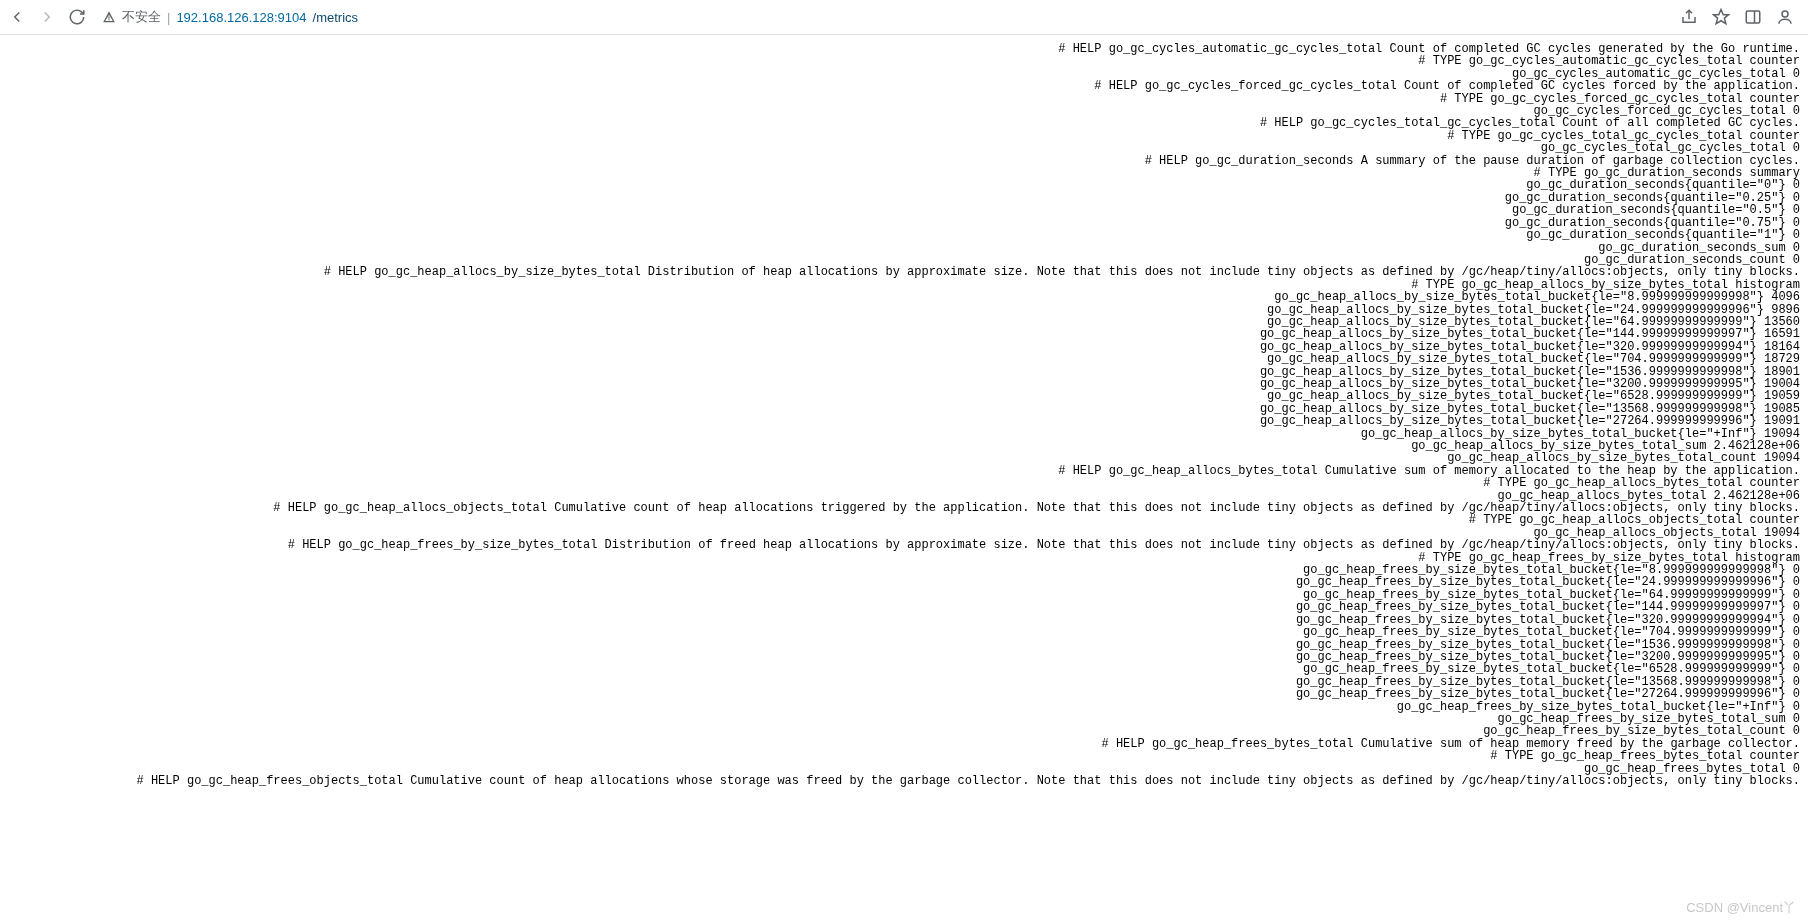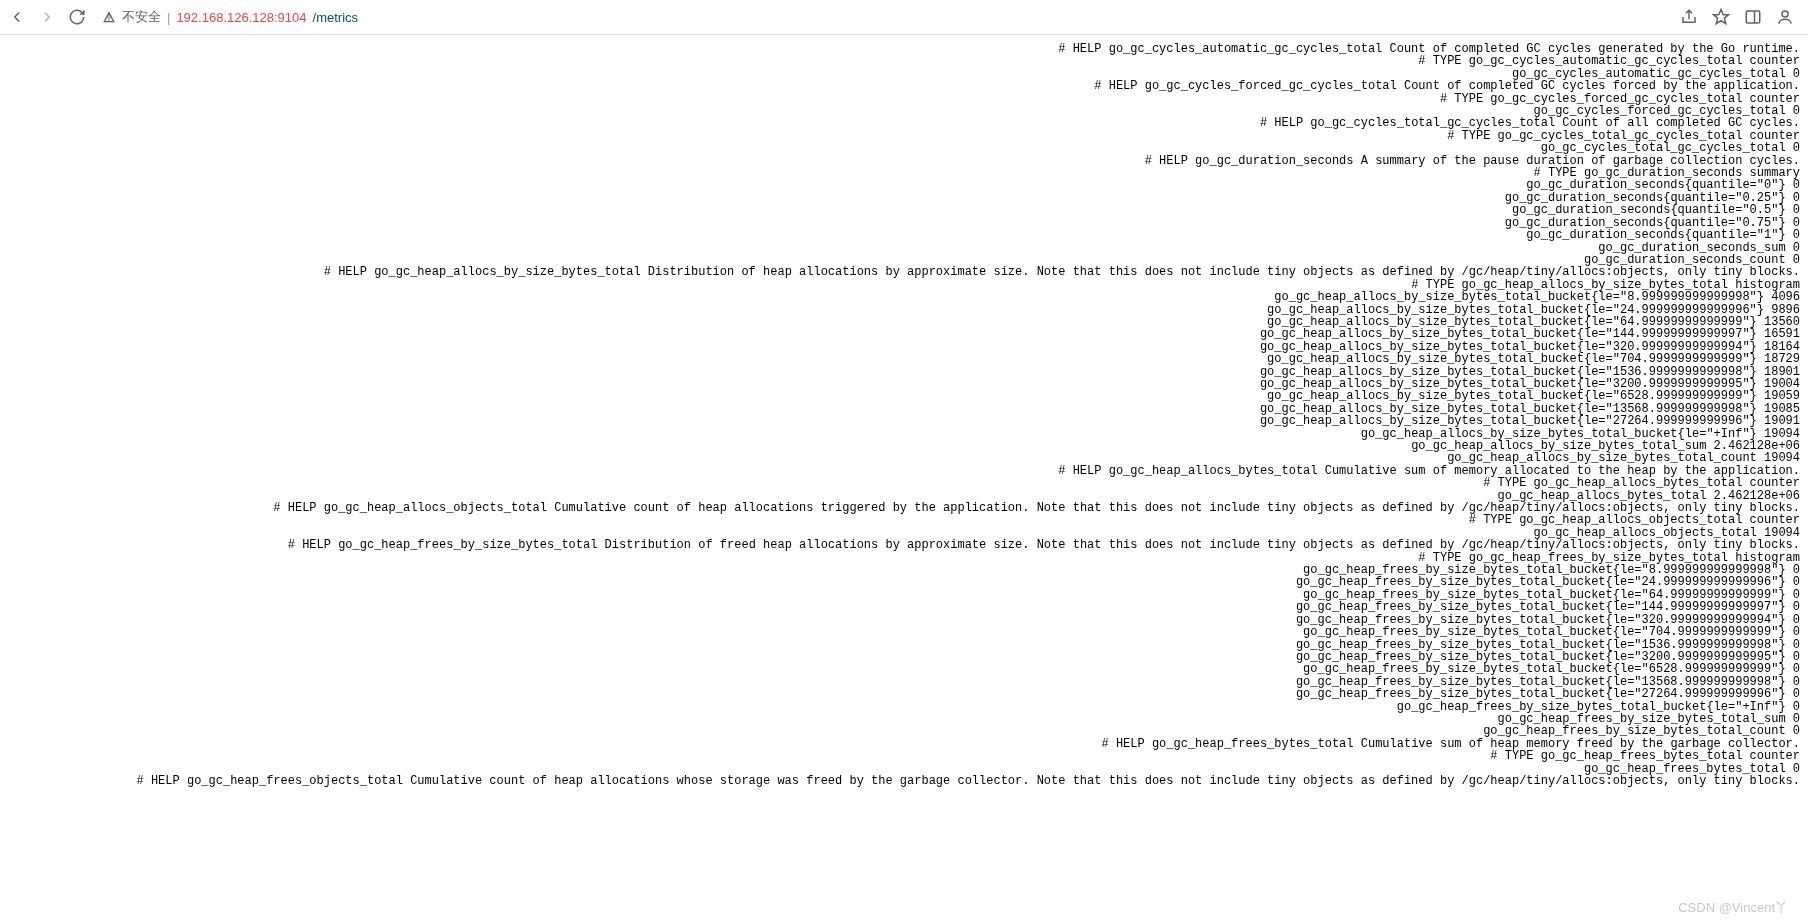--- a/index.html
+++ b/index.html
@@ -9,21 +9,21 @@
   .nav-btn.disabled svg{stroke:#b9b9b9;}
   .addr{flex:1;display:flex;align-items:center;height:26px;font-size:13px;color:#333;gap:6px;margin-left:4px;}
   .warn-ico{width:14px;height:14px;}
   .insecure{color:#5f6368;}
   .sep{color:#9aa0a6;}
   .url-path{color:#0c4a6e;}
   .right-icons{display:flex;align-items:center;gap:14px;margin-right:6px;}
   .right-icons .ic{width:18px;height:18px;color:#5f6368;}
   .right-icons .ic svg{width:18px;height:18px;stroke:#5f6368;fill:none;stroke-width:2;}
   pre.content{margin:0;padding:8px 8px 20px 8px;font-family:"Courier New",Consolas,monospace;font-size:12px;line-height:12.4px;white-space:pre;color:#000;text-align:right;}
-  .watermark{position:fixed;right:20px;bottom:6px;font-size:13px;color:#c8c8c8;font-family:Arial,sans-serif;}
+  .watermark{position:fixed;right:12px;bottom:6px;font-size:13px;color:#c8c8c8;font-family:Arial,sans-serif;}
 </style>
 </head>
 <body>
 
 <div class="toolbar">
   <div class="nav-btn">
     <svg viewBox="0 0 24 24">
         <polyline points="15 18 9 12 15 6"></polyline>
       </svg>
   </div>
@@ -39,21 +39,21 @@
       </svg>
   </div>
   <div class="addr">
     <span class="warn-ico">
       <svg viewBox="0 0 24 24" width="14" height="14">
           <path fill="#5f6368" d="M12 2 2 21h20L12 2zm0 6 6.5 11h-13L12 8zm-1 3v4h2v-4h-2zm0 5v2h2v-2h-2z"></path>
         </svg>
     </span>
     <span class="insecure">不安全</span>
     <span class="sep">|</span>
-    <span style="color:#ef4444;">192.168.126.128:9104</span>
+    <span style="color:#0369a1;">192.168.126.128:9104</span>
       <span class="url-path">/metrics</span>
   </div>
   <div class="right-icons">
     <span class="ic">
       <svg viewBox="0 0 24 24">
           <path d="M4 12v7h16v-7"></path>
           <path d="M12 3v12"></path>
           <polyline points="8 7 12 3 16 7"></polyline>
         </svg>
     </span>

